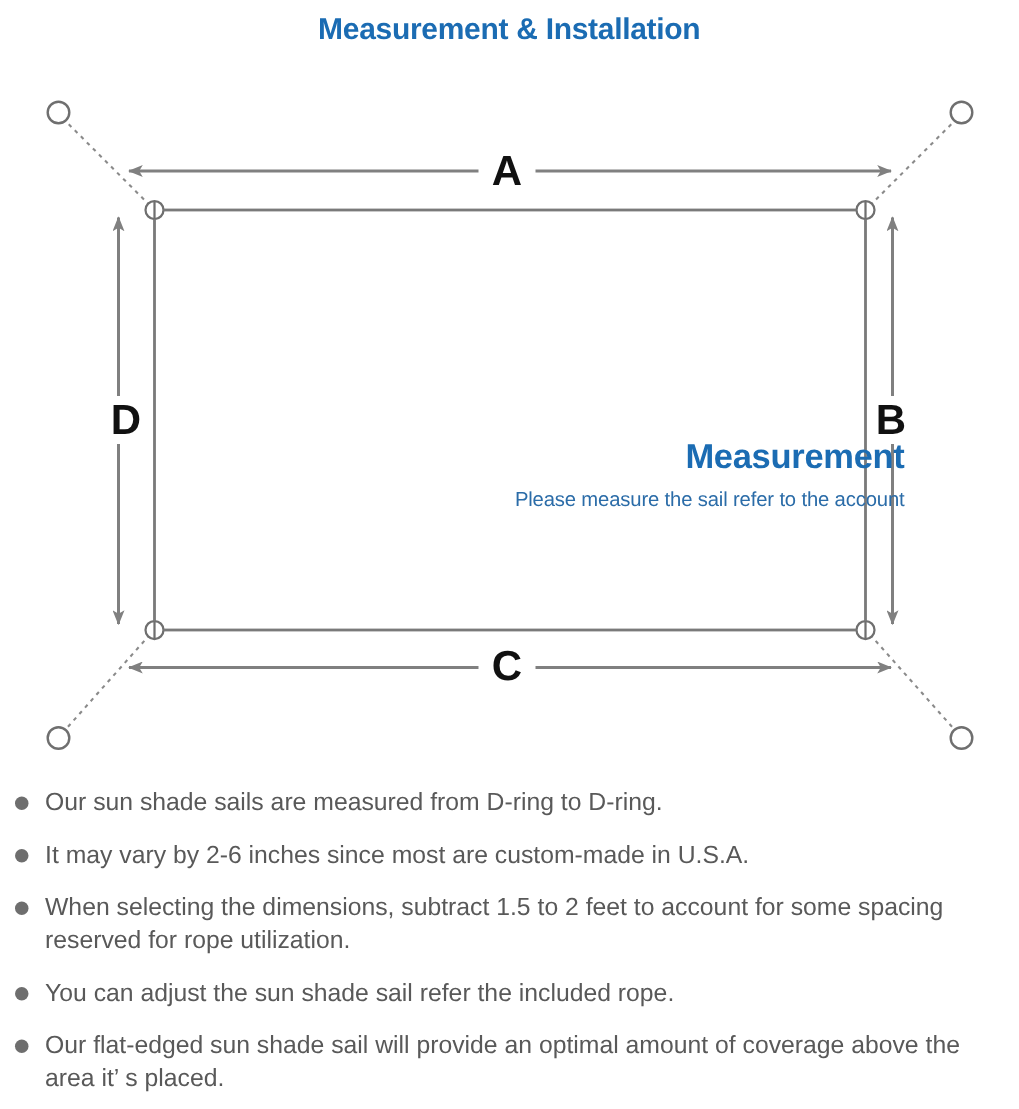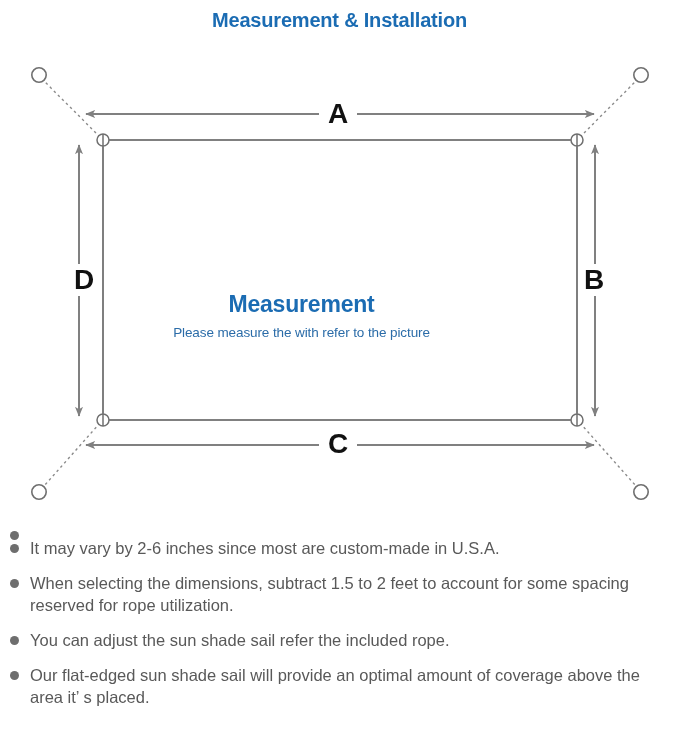--- a/index.html
+++ b/index.html
@@ -44,21 +44,21 @@
     height: 470px;
   }
   #diagram svg {
     display: block;
   }
   
   .center-block {
     position: absolute;
     left: 0;
     width: 603px;
-    text-align: center;
+    text-align: right;
     white-space: nowrap;
   }
   #measure-heading {
     top: 243px;
     font-size: 23px;
     font-weight: bold;
     color: #1b6cb3;
     letter-spacing: -0.2px;
   }
   #measure-sub {
@@ -178,31 +178,32 @@
         <line x1="79" y1="248" x2="79" y2="368" marker-end="url(#arrHead)"></line>
       </g>
 
       <g stroke="#808080" stroke-width="2" fill="none">
         <line x1="595" y1="216" x2="595" y2="97" marker-end="url(#arrHead)"></line>
         <line x1="595" y1="248" x2="595" y2="368" marker-end="url(#arrHead)"></line>
       </g>
     </svg>
 
     <div class="center-block" id="measure-heading">Measurement</div>
-    <div class="center-block" id="measure-sub">Please measure the with refer to the picture</div>
+    <div class="center-block" id="measure-sub">Please measure the sail refer to the account</div>
   </div>
 
   <div class="dim-letter" id="dim-a">A</div>
   <div class="dim-letter" id="dim-b">B</div>
   <div class="dim-letter" id="dim-c">C</div>
   <div class="dim-letter" id="dim-d">D</div>
 
   <div id="notes">
     <div class="note-row">
       <span class="note-bullet"></span>
+      <span>Our sun shade sails are measured from D-ring to D-ring.</span>
     </div>
     <div class="note-row">
       <span class="note-bullet"></span>
       <span>It may vary by 2-6 inches since most are custom-made in U.S.A.</span>
     </div>
     <div class="note-row">
       <span class="note-bullet"></span>
       <span>When selecting the dimensions, subtract 1.5 to 2 feet to account for some spacing reserved for rope utilization.</span>
     </div>
     <div class="note-row">

